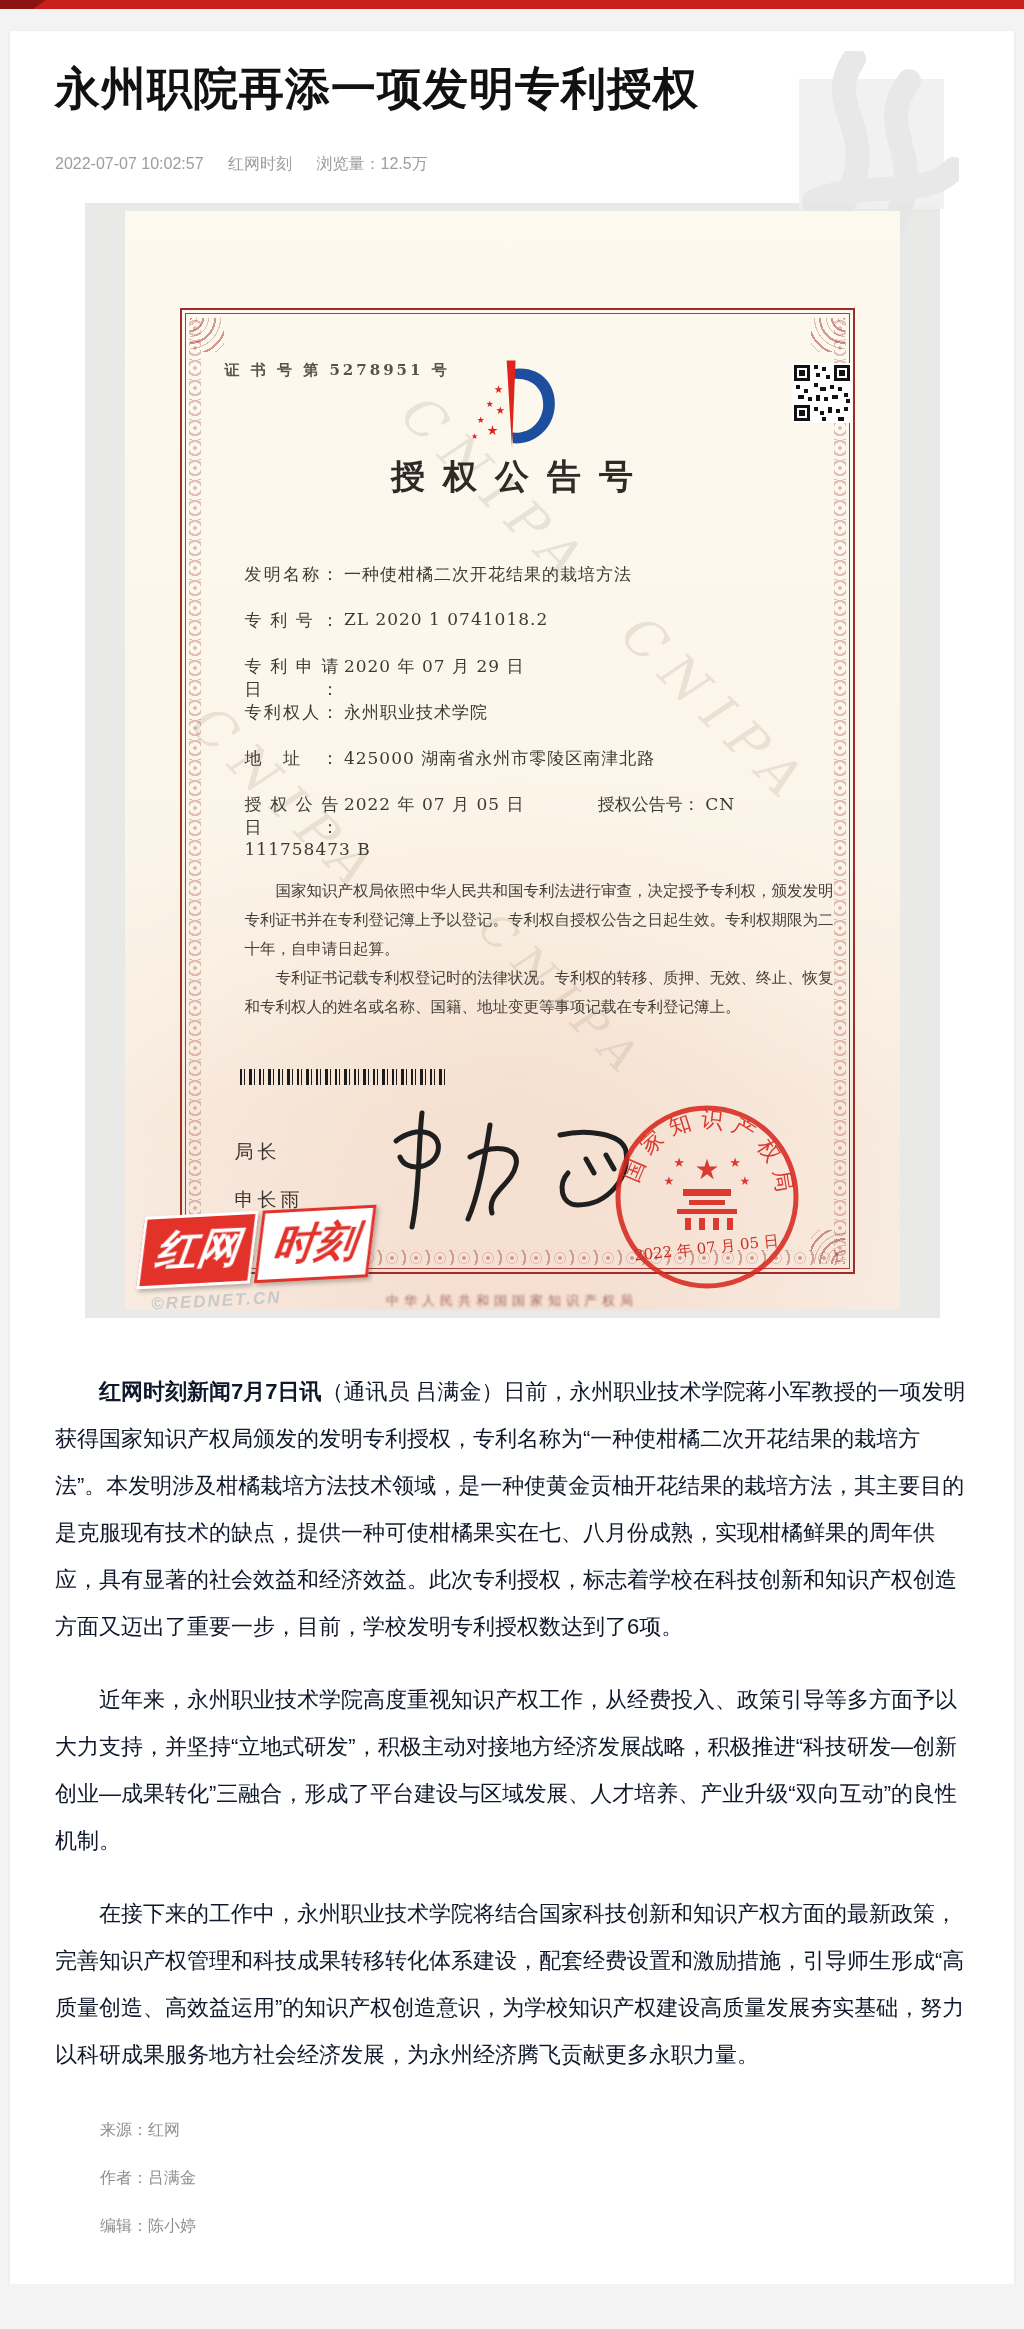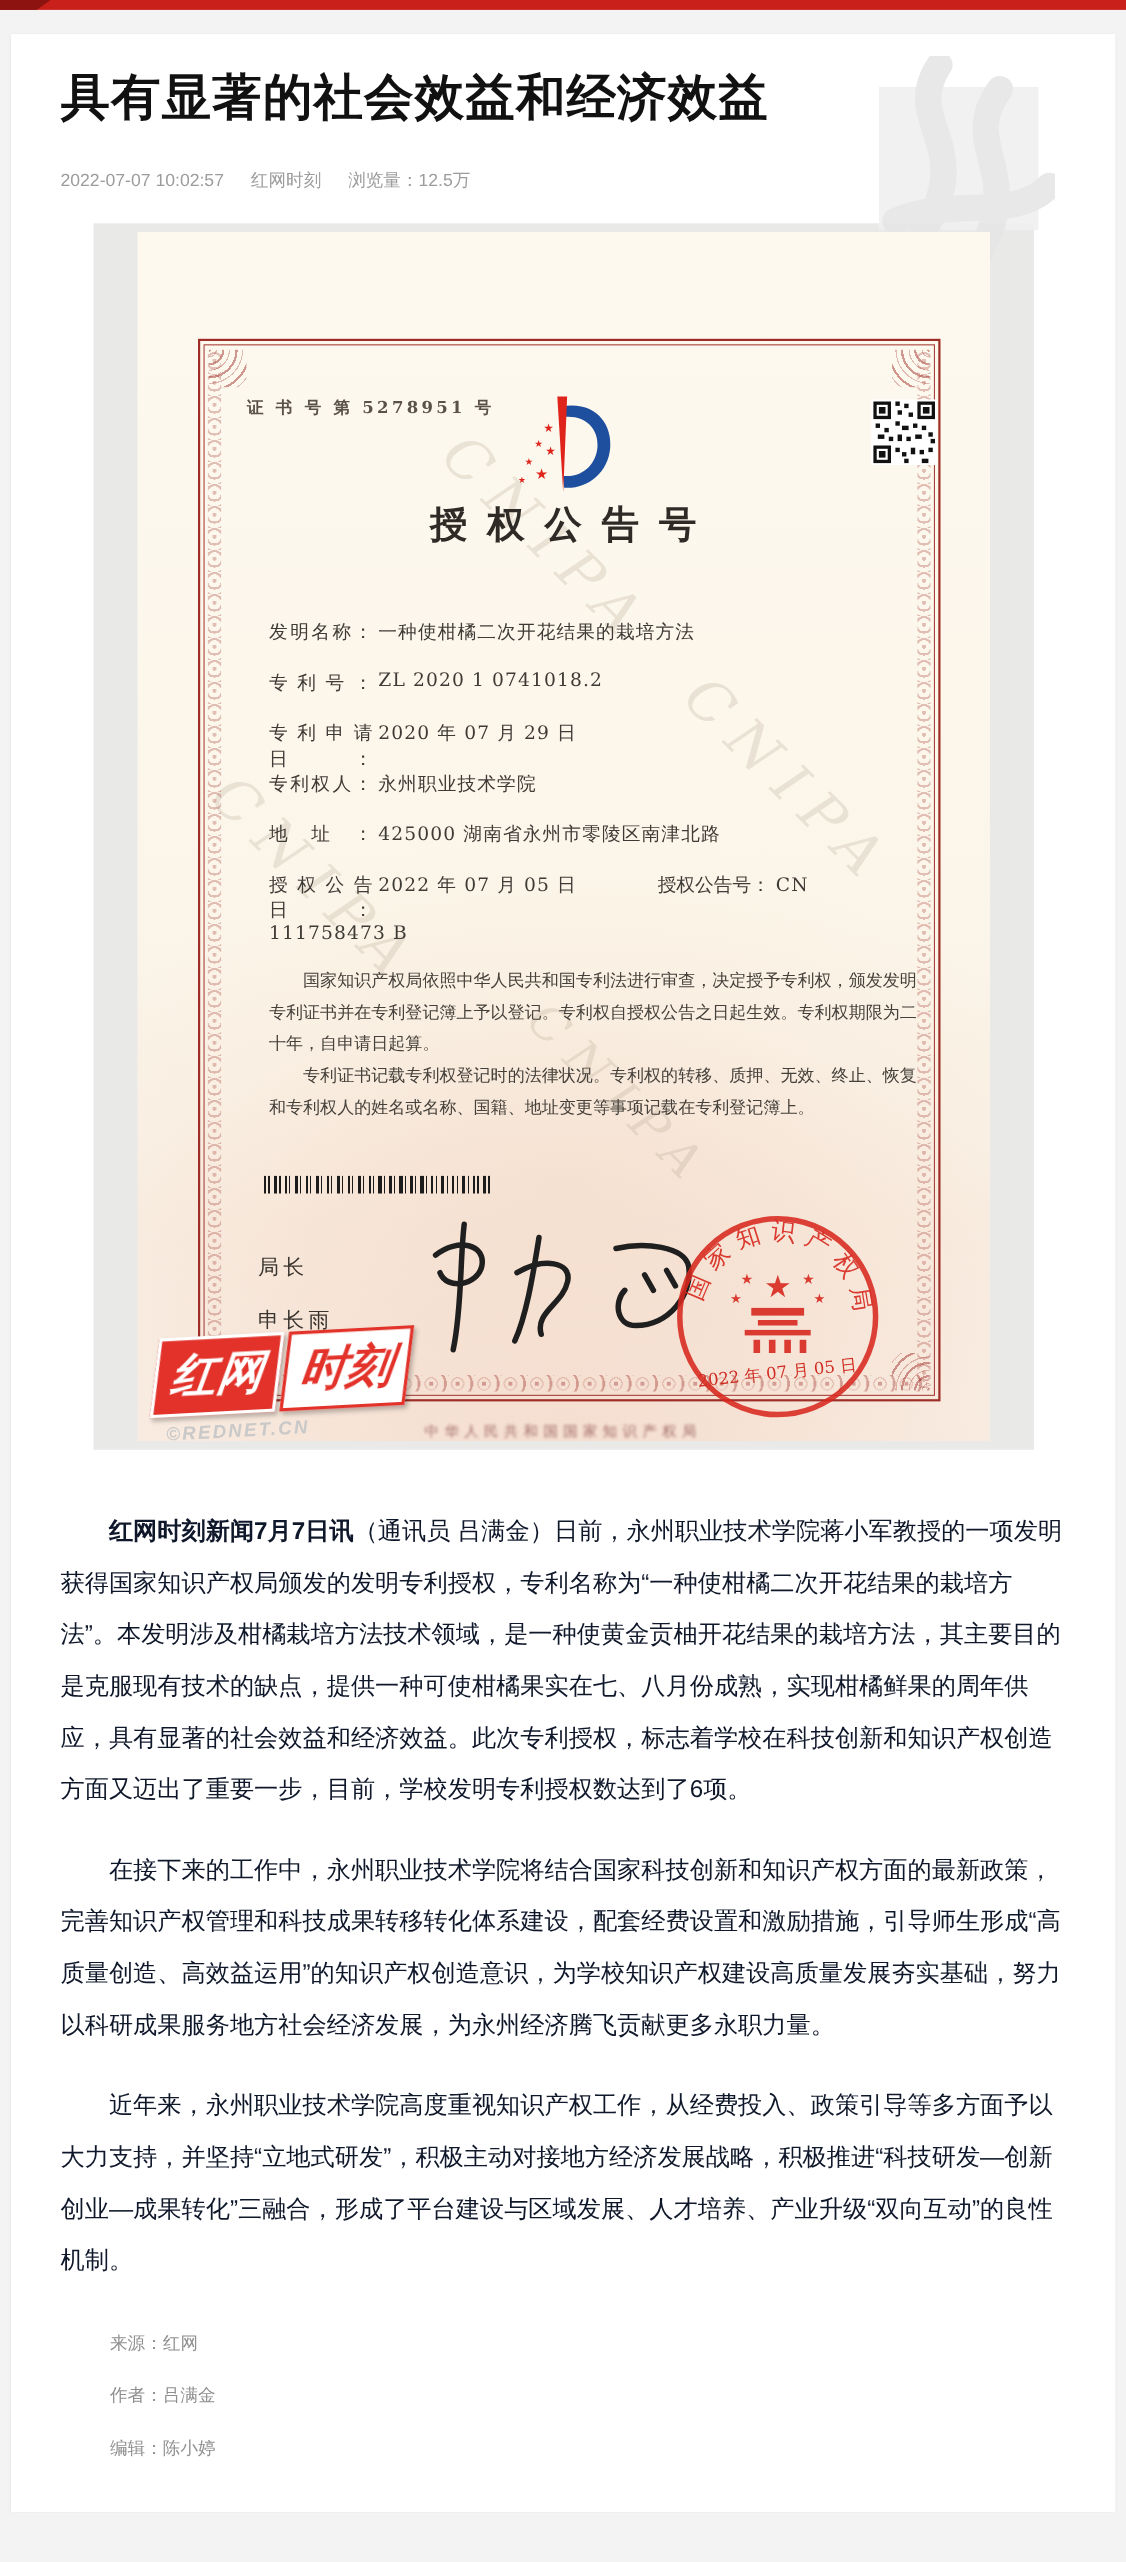--- a/index.html
+++ b/index.html
@@ -112,21 +112,21 @@
 
     <svg class="page-wm" viewBox="0 0 200 190">
       <rect x="40" y="28" width="145" height="130" fill="#f0f0f0"></rect>
       <g fill="none" stroke="#e6e6e6" stroke-width="24" stroke-linecap="round">
         <path d="M95,8 C60,60 130,80 80,160"></path>
         <path d="M150,30 C110,85 180,105 125,190"></path>
         <path d="M55,150 C105,128 165,150 195,118"></path>
       </g>
     </svg>
 
-    <h1 class="title">具有显著的社会效益和经济效益</h1>
+    <h1 class="title">永州职院再添一项发明专利授权</h1>
 
     <div class="meta">
       <span>2022-07-07 10:02:57</span>
       <span>红网时刻</span>
       <span>浏览量：12.5万</span>
     </div>
 
     <div class="cert-img">
       <div class="sheet">
 
@@ -290,22 +290,22 @@
           <div class="rn-sub">©REDNET.CN</div>
         </div>
 
         <div class="pageno">第 1 页 (共 2 页)</div>
         <div class="cut">中华人民共和国国家知识产权局</div>
       </div>
     </div>
 
     <div class="article">
       <p><span class="lead">红网时刻新闻7月7日讯</span><span>（通讯员 吕满金）日前，永州职业技术学院蒋小军教授的一项发明获得国家知识产权局颁发的发明专利授权，专利名称为“一种使柑橘二次开花结果的栽培方法”。本发明涉及柑橘栽培方法技术领域，是一种使黄金贡柚开花结果的栽培方法，其主要目的是克服现有技术的缺点，提供一种可使柑橘果实在七、八月份成熟，实现柑橘鲜果的周年供应，具有显著的社会效益和经济效益。此次专利授权，标志着学校在科技创新和知识产权创造方面又迈出了重要一步，目前，学校发明专利授权数达到了6项。</span></p>
+      <p><span>近年来，永州职业技术学院高度重视知识产权工作，从经费投入、政策引导等多方面予以大力支持，并坚持“立地式研发”，积极主动对接地方经济发展战略，积极推进“科技研发—创新创业—成果转化”三融合，形成了平台建设与区域发展、人才培养、产业升级“双向互动”的良性机制。</span></p>
       <p><span>在接下来的工作中，永州职业技术学院将结合国家科技创新和知识产权方面的最新政策，完善知识产权管理和科技成果转移转化体系建设，配套经费设置和激励措施，引导师生形成“高质量创造、高效益运用”的知识产权创造意识，为学校知识产权建设高质量发展夯实基础，努力以科研成果服务地方社会经济发展，为永州经济腾飞贡献更多永职力量。</span></p>
-      <p><span>近年来，永州职业技术学院高度重视知识产权工作，从经费投入、政策引导等多方面予以大力支持，并坚持“立地式研发”，积极主动对接地方经济发展战略，积极推进“科技研发—创新创业—成果转化”三融合，形成了平台建设与区域发展、人才培养、产业升级“双向互动”的良性机制。</span></p>
     </div>
 
     <div class="footer">
       <div>来源：红网</div>
       <div>作者：吕满金</div>
       <div>编辑：陈小婷</div>
     </div>
 
   </div>
 </div>

